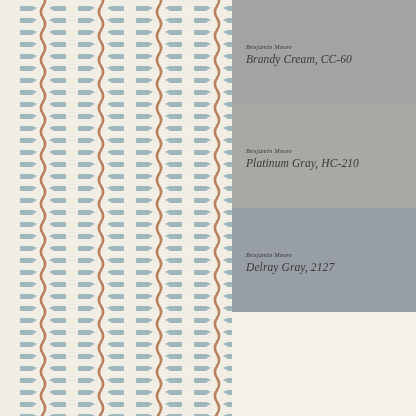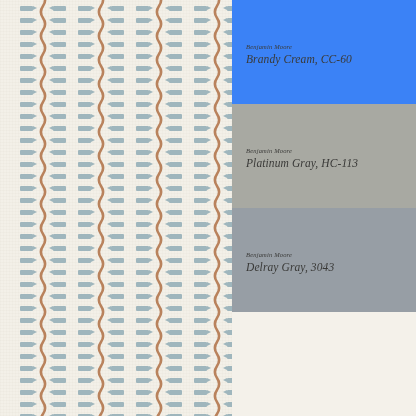--- a/index.html
+++ b/index.html
@@ -1315,36 +1315,36 @@
               <div class="bar" style="background: rgb(159, 182, 189);"></div>
               <div class="tip" style="border-right-color: rgb(159, 182, 189);"></div>
             </div>
           </div>
         </div>
       </div>
   </div>
 
   <div id="swatch-column">
 
-    <div class="swatch tone-dark" style="background: #3b82f6; height: 104px;">
+    <div class="swatch tone-dark" style="background: #a3a3a3; height: 104px;">
       <div class="swatch-label">
         <div class="brand">Benjamin Moore</div>
         <div class="colorname">Brandy Cream, CC-60</div>
       </div>
     </div>
 
     <div class="swatch tone-dark" style="background: rgb(168, 169, 162); height: 104px;">
       <div class="swatch-label">
         <div class="brand">Benjamin Moore</div>
-        <div class="colorname">Platinum Gray, HC-113</div>
+        <div class="colorname">Platinum Gray, HC-210</div>
       </div>
     </div>
 
     <div class="swatch tone-dark" style="background: rgb(151, 158, 165); height: 104px;">
       <div class="swatch-label">
         <div class="brand">Benjamin Moore</div>
-        <div class="colorname">Delray Gray, 3043</div>
+        <div class="colorname">Delray Gray, 2127</div>
       </div>
     </div>
 
 
   </div>
 </div>
 
 </body></html>

